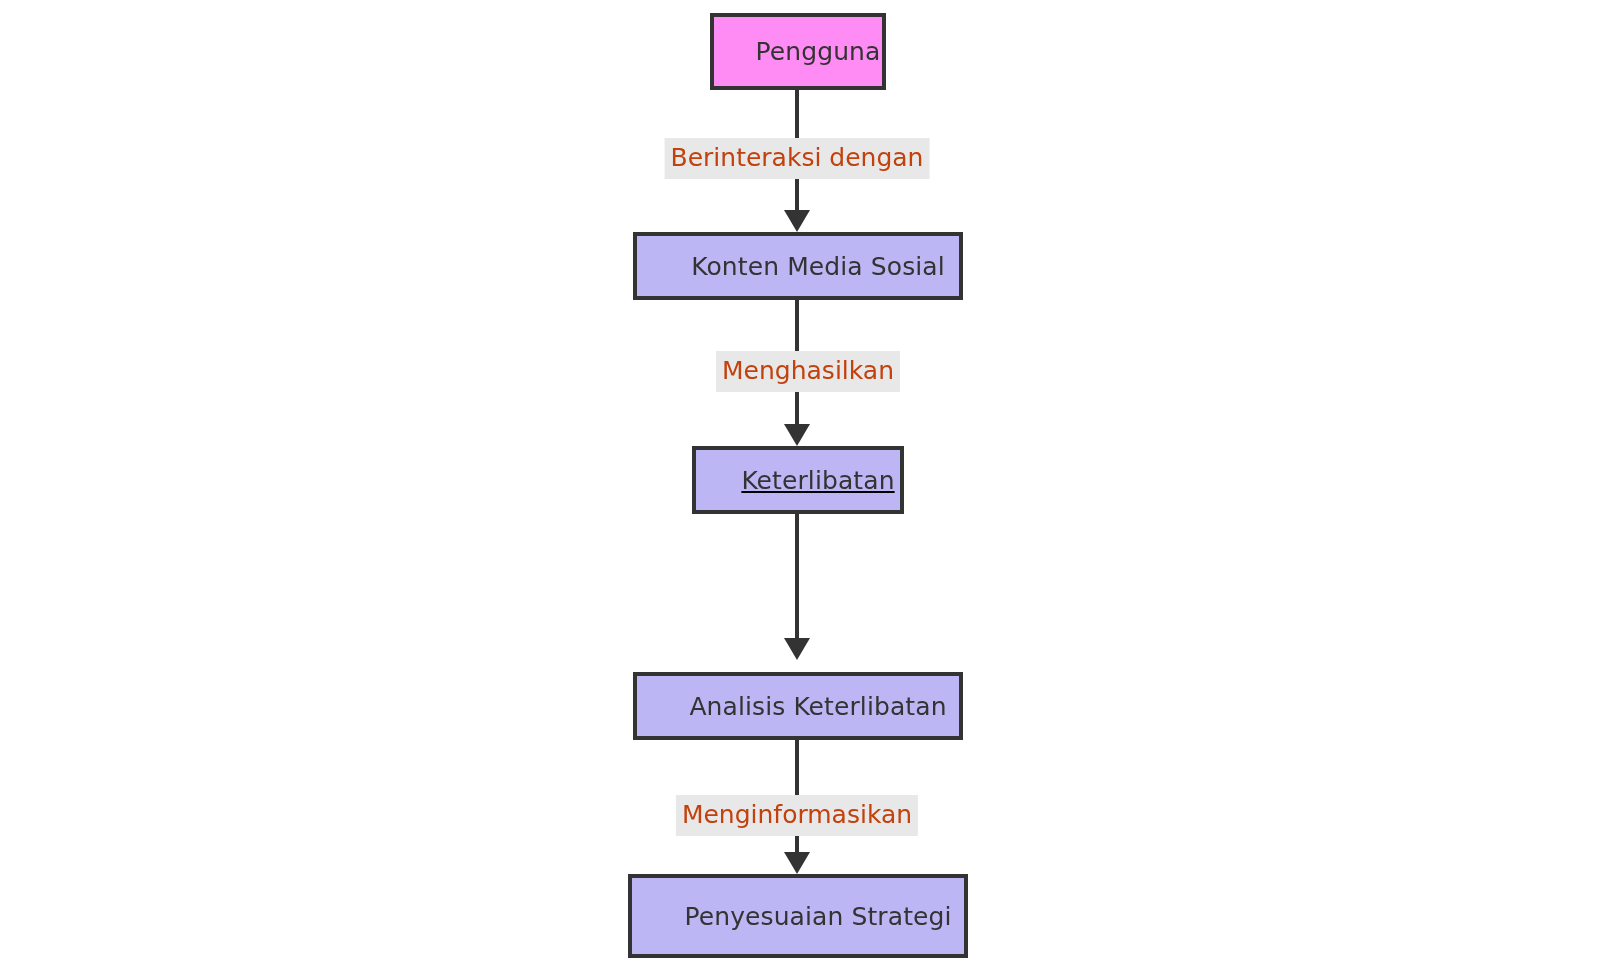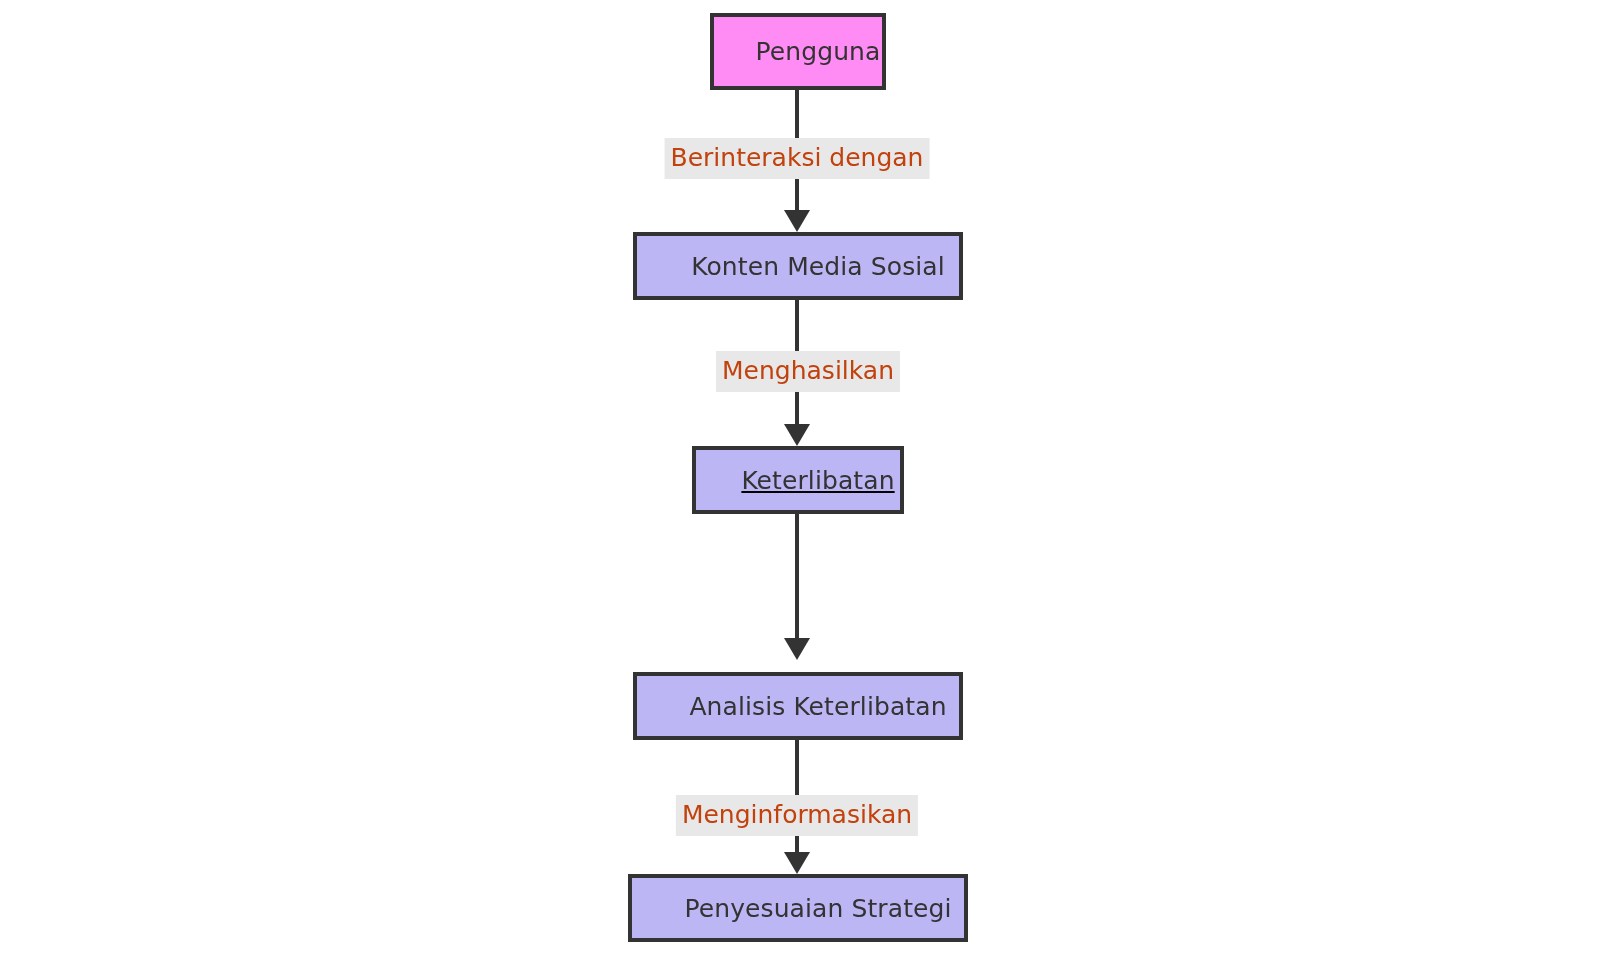--- a/index.html
+++ b/index.html
@@ -109,17 +109,17 @@
   </div>
 
   <div class="node process" style="left: 692px; top: 446px; width: 212px; height: 68px; text-decoration: underline;">
     <span class="node-label">Keterlibatan</span>
   </div>
 
   <div class="node process" style="left: 633px; top: 672px; width: 330px; height: 68px;">
     <span class="node-label">Analisis Keterlibatan</span>
   </div>
 
-  <div class="node process" style="left: 628px; top: 874px; width: 340px; height: 68px;">
+  <div class="node process" style="left: 628px; top: 874px; width: 340px; height: 84px;">
     <span class="node-label">Penyesuaian Strategi</span>
   </div>
 
 </div>
 
 </body></html>

